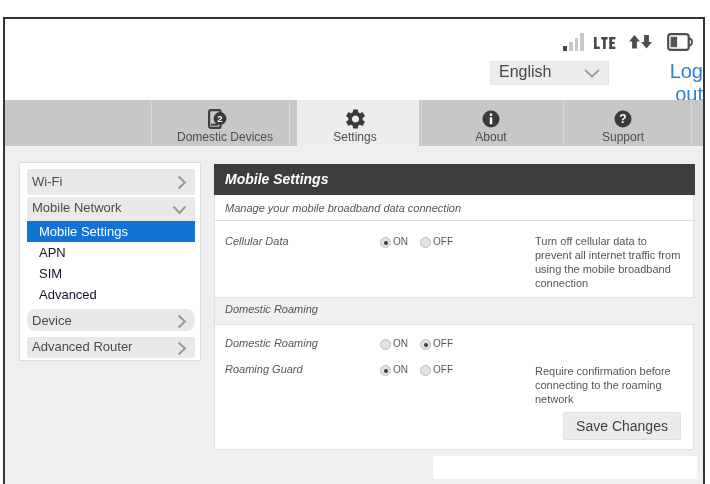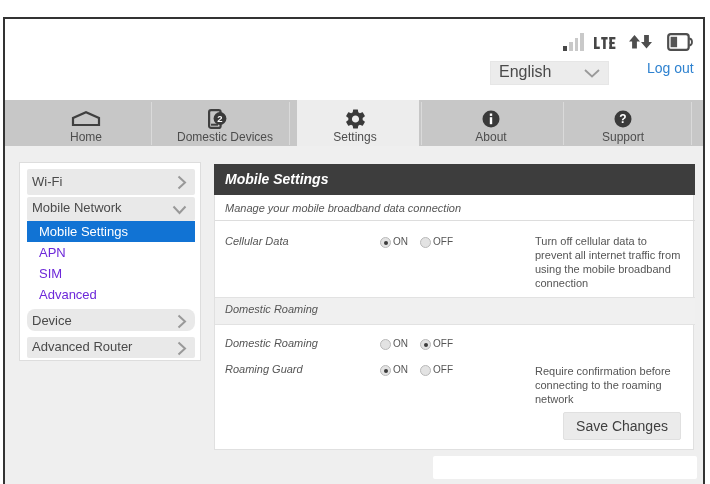--- a/index.html
+++ b/index.html
@@ -6,40 +6,40 @@
 html,body { width:710px; height:484px; background:#fff; font-family:"Liberation Sans", sans-serif; }
 #frame { position:absolute; left:3px; top:4px; width:702px; height:473px; border:2px solid #333; background:#fff; overflow:hidden;margin-top:13px; }
 .abs { position:absolute; }
 
 
 .sigbar { position:absolute; width:3.5px; }
 
 
 #dd { position:absolute; left:490px; top:48px; width:119px; height:24px; background:#ececec; border:1px solid #e6e6e6; }
 #dd span { position:absolute; left:8px; top:1px; font-size:16px; color:#4a4a4a; }
-#logout { position:absolute; left:647px; top:49px; font-size:14px; color:#2e82d0;text-align:right; }
+#logout { position:absolute; left:647px; top:49px; font-size:20px; color:#2e82d0;text-align:right; }
 
 
 #tabbar { position:absolute; left:0px; top:81px; width:698px; height:46px; background:#c7c7c7; }
 .tab { position:absolute; top:0; height:46px; background:#c7c7c7; text-align:center; }
 .tab.active { background:#ededed; }
 .tab .ticon { position:absolute; top:9px; left:0; width:100%; height:20px; }
 .tab .tlabel { position:absolute; top:30px; width:100%; font-size:12px; color:#4d4d4d; }
 .tabdiv { position:absolute; top:2px; width:1px; height:43px; background:#dadada; }
 
 
 #contentbg { position:absolute; left:0px; top:127px; width:698px; height:342px; background:#efefef; }
 
 
 #sidebar { position:absolute; left:14px; top:143px; width:182px; height:199px; background:#fff; border:1px solid #ddd; }
 .srow { position:absolute; left:7px; width:168px; background:#e9e9e9; border-radius:2px; }
 .srow .stxt { position:absolute; left:5px; font-size:13px; color:#4a4a4a; }
 .chev { position:absolute; right:8px; }
 .sub { position:absolute; left:7px; width:168px; }
-.sub .stxt { position:absolute; left:12px; font-size:13px; color:#6d28d9; }
+.sub .stxt { position:absolute; left:12px; font-size:13px; color:#0f172a; }
 .sel { background:#1173d4; }
 .sel .stxt { color:#fff; }
 
 
 #panel { position:absolute; left:214px; top:151px; width:480px; height:286px; background:#fff; border:1px solid #e0e0e0; }
 #phead { position:absolute; left:-1px; top:-1px; width:481px; height:31px; background:#3d3d3d; }
 #phead span { position:absolute; left:11px; top:7px; color:#fff; font-style:italic; font-weight:bold; font-size:14px; }
 #psub { position:absolute; left:0; top:30px; width:480px; height:26px; border-bottom:1px solid #ddd; }
 #psub span { position:absolute; left:10px; top:7px; font-style:italic; font-size:11px; color:#555; }
 .lbl { position:absolute; left:10px; font-style:italic; font-size:11px; color:#555; }
@@ -91,28 +91,20 @@
 
   <div id="tabbar">
     <div class="tab active" style="left:284px; width:132px;">
       <div class="ticon">
           <svg width="23" height="20" viewBox="0.5 2 23 20" style="display:block;margin:0 auto;">
             <path fill="#3a3a3a" d="M19.14,12.94c0.04-0.3,0.06-0.61,0.06-0.94c0-0.32-0.02-0.64-0.07-0.94l2.03-1.58c0.18-0.14,0.23-0.41,0.12-0.61 l-1.92-3.32c-0.12-0.22-0.37-0.29-0.59-0.22l-2.39,0.96c-0.5-0.38-1.03-0.7-1.62-0.94L14.4,2.81c-0.04-0.24-0.24-0.41-0.48-0.41 h-3.84c-0.24,0-0.43,0.17-0.47,0.41L9.25,5.35C8.66,5.59,8.12,5.92,7.63,6.29L5.24,5.33c-0.22-0.08-0.47,0-0.59,0.22L2.74,8.87 C2.62,9.08,2.66,9.34,2.86,9.48l2.03,1.58C4.84,11.36,4.8,11.69,4.8,12s0.02,0.64,0.07,0.94l-2.03,1.58 c-0.18,0.14-0.23,0.41-0.12,0.61l1.92,3.32c0.12,0.22,0.37,0.29,0.59,0.22l2.39-0.96c0.5,0.38,1.03,0.7,1.62,0.94l0.36,2.54 c0.05,0.24,0.24,0.41,0.48,0.41h3.84c0.24,0,0.44-0.17,0.47-0.41l0.36-2.54c0.59-0.24,1.13-0.56,1.62-0.94l2.39,0.96 c0.22,0.08,0.47,0,0.59-0.22l1.92-3.32c0.12-0.22,0.07-0.47-0.12-0.61L19.14,12.94z M12,15.6c-1.98,0-3.6-1.62-3.6-3.6 s1.62-3.6,3.6-3.6s3.6,1.62,3.6,3.6S13.98,15.6,12,15.6z"></path>
           </svg>
         </div>
       <div class="tlabel">Settings</div>
     </div>
-    <div class="tab" style="left:9px; width:144px;">
-      <div class="ticon">
-          <svg width="30" height="15" viewBox="0 0 30 15" style="display:block;margin:2px auto 0;">
-            <path d="M2,14 V7 L15,1.2 L28,7 V14 Z" fill="none" stroke="#3f3f3f" stroke-width="2.2"></path>
-          </svg>
-        </div>
-      <div class="tlabel">Home</div>
-    </div>
     <div class="tab" style="left:148px; width:144px;">
       <div class="ticon">
           <svg width="22" height="21" viewBox="0 0 22 21" style="position:absolute;left:54px;top:0;">
         <rect x="2.1" y="1.1" width="11.5" height="17.8" rx="2" fill="none" stroke="#3f3f3f" stroke-width="2.2"></rect>
         <line x1="4" y1="15.7" x2="11" y2="15.7" stroke="#3f3f3f" stroke-width="2"></line>
         <circle cx="13" cy="9.5" r="6.4" fill="#3a3a3a"></circle>
         <text x="13" y="13" font-size="9.5" font-weight="bold" fill="#fff" text-anchor="middle" font-family="Liberation Sans">2</text>
       </svg>
         </div>
       <div class="tlabel">Domestic Devices</div>

